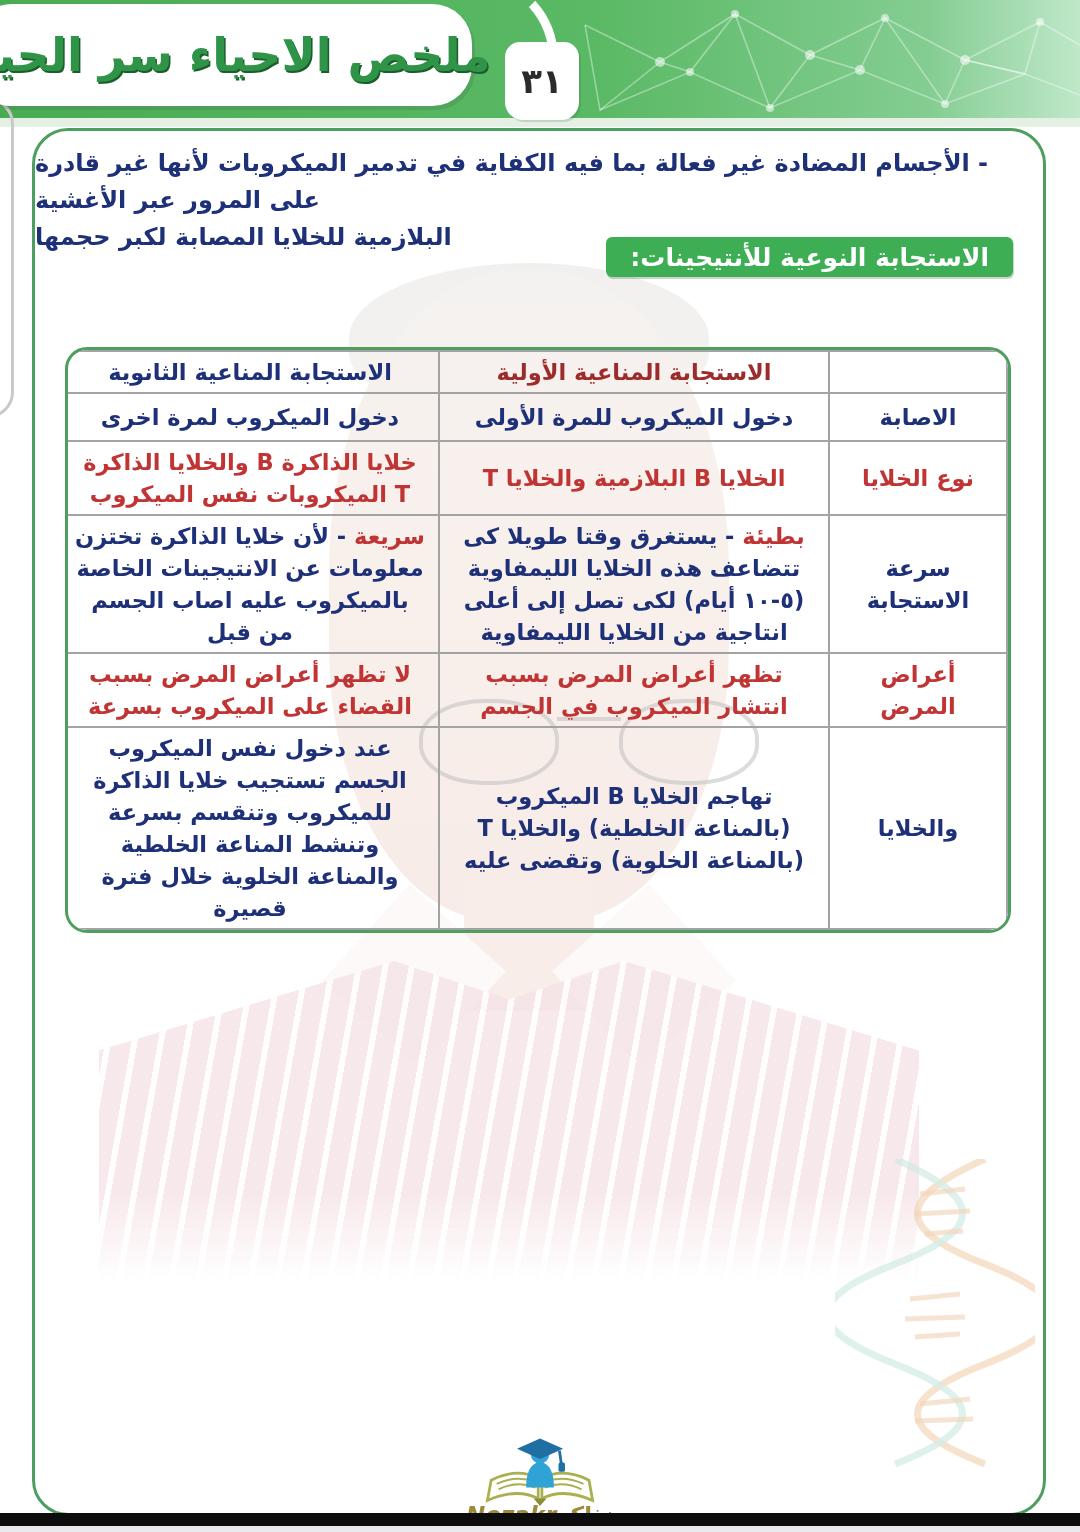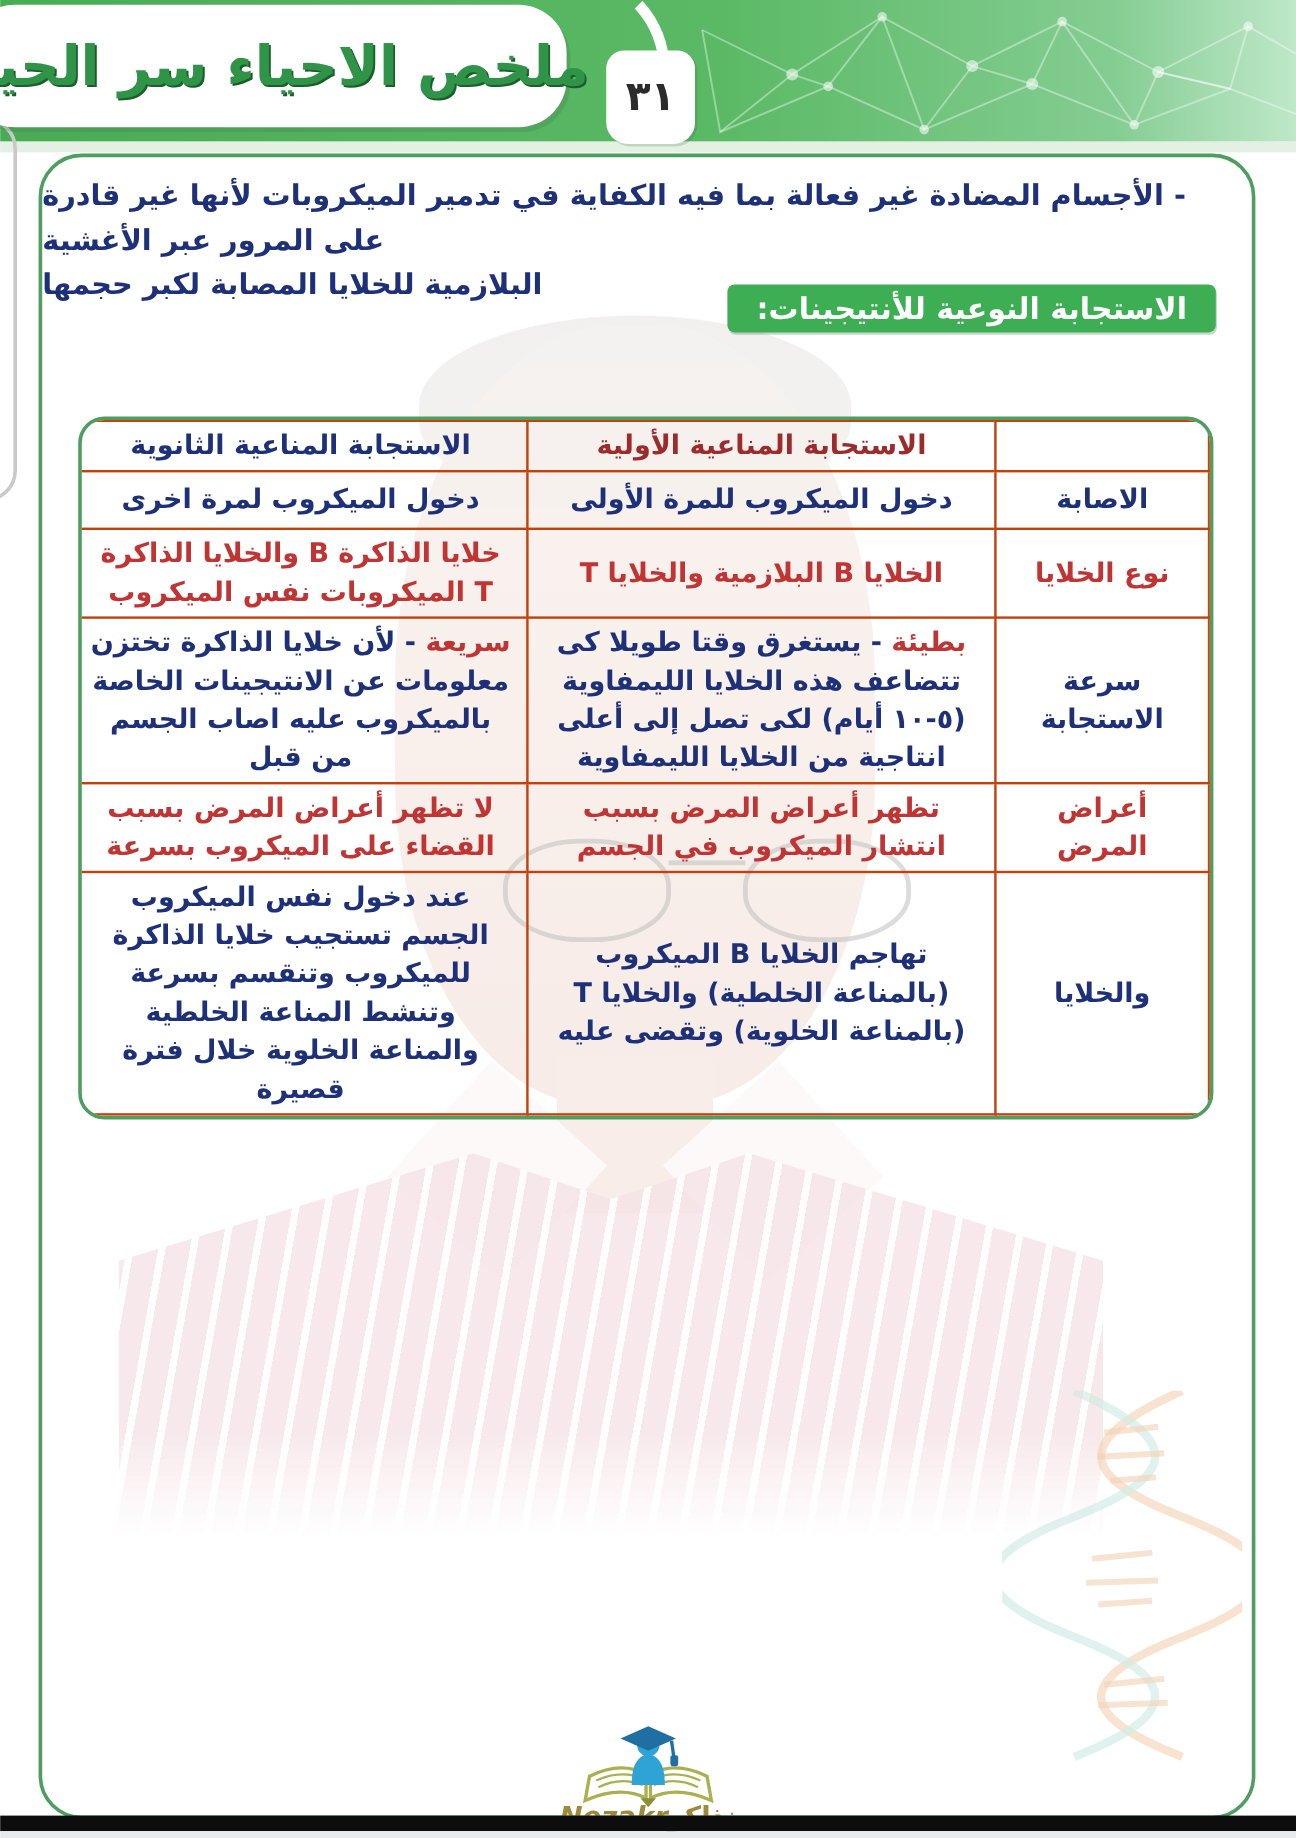--- a/index.html
+++ b/index.html
@@ -65,21 +65,21 @@
     background:#3eae54; border-radius:6px; display:flex; align-items:center; z-index:2;
     box-shadow:1px 2px 0 rgba(40,90,50,.25);margin-top:16px; }
   .section-badge span { color:#ffffff; font-size:25px; font-weight:bold; }
   .intro-paragraph { position:absolute; left:0; top:134px; width:100%; text-align:center;
     color:#1d3078; font-size:24px; font-weight:bold; line-height:37px; z-index:2; }
 
   
   .table-wrap { position:absolute; top:216px; right:32px; width:946px; z-index:2;
     border:3px solid #4d9e5f; border-radius:22px; overflow:hidden; background:transparent; }
   table.cmp { width:100%; border-collapse:collapse; table-layout:fixed; direction:rtl; }
-  table.cmp td { border:2px solid #c2410c; text-align:center; vertical-align:middle;
+  table.cmp td { border:2px solid #a3a3a3; text-align:center; vertical-align:middle;
     font-weight:bold; font-size:22.5px; padding:4px 10px; line-height:32px; background:transparent; }
   col.c-label { width:178px; } col.c-primary { width:390px; } col.c-secondary { width:378px; }
   tr.r-head   { height:42px; }
   tr.r1 { height:48px; } tr.r2 { height:66px; } tr.r3 { height:102px; }
   tr.r4 { height:66px; } tr.r5 { height:118px; }
   .navy { color:#1d3078; } .red { color:#c03434; } .maroon { color:#9c2b2b; }
 
   
   .nezakr-logo { position:absolute; left:50%; top:1434px; transform:translateX(-50%);
     z-index:4; display:flex; flex-direction:column; align-items:center; }

